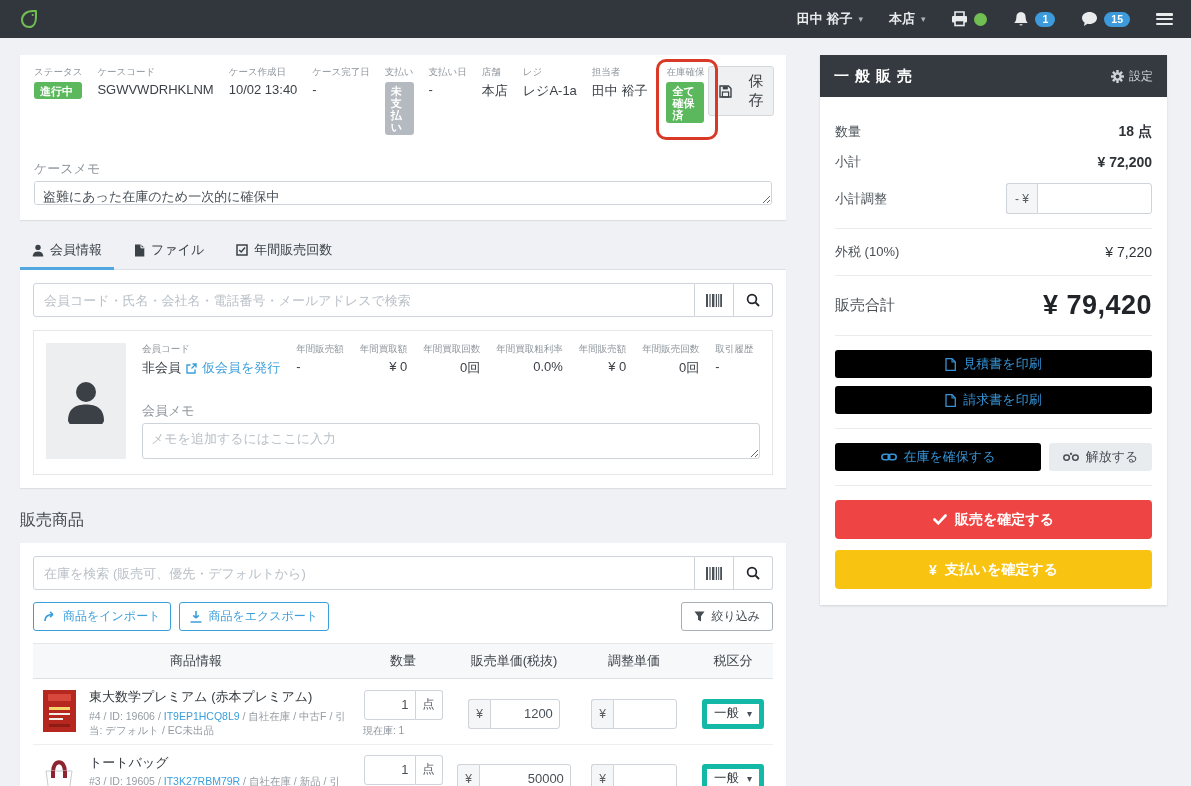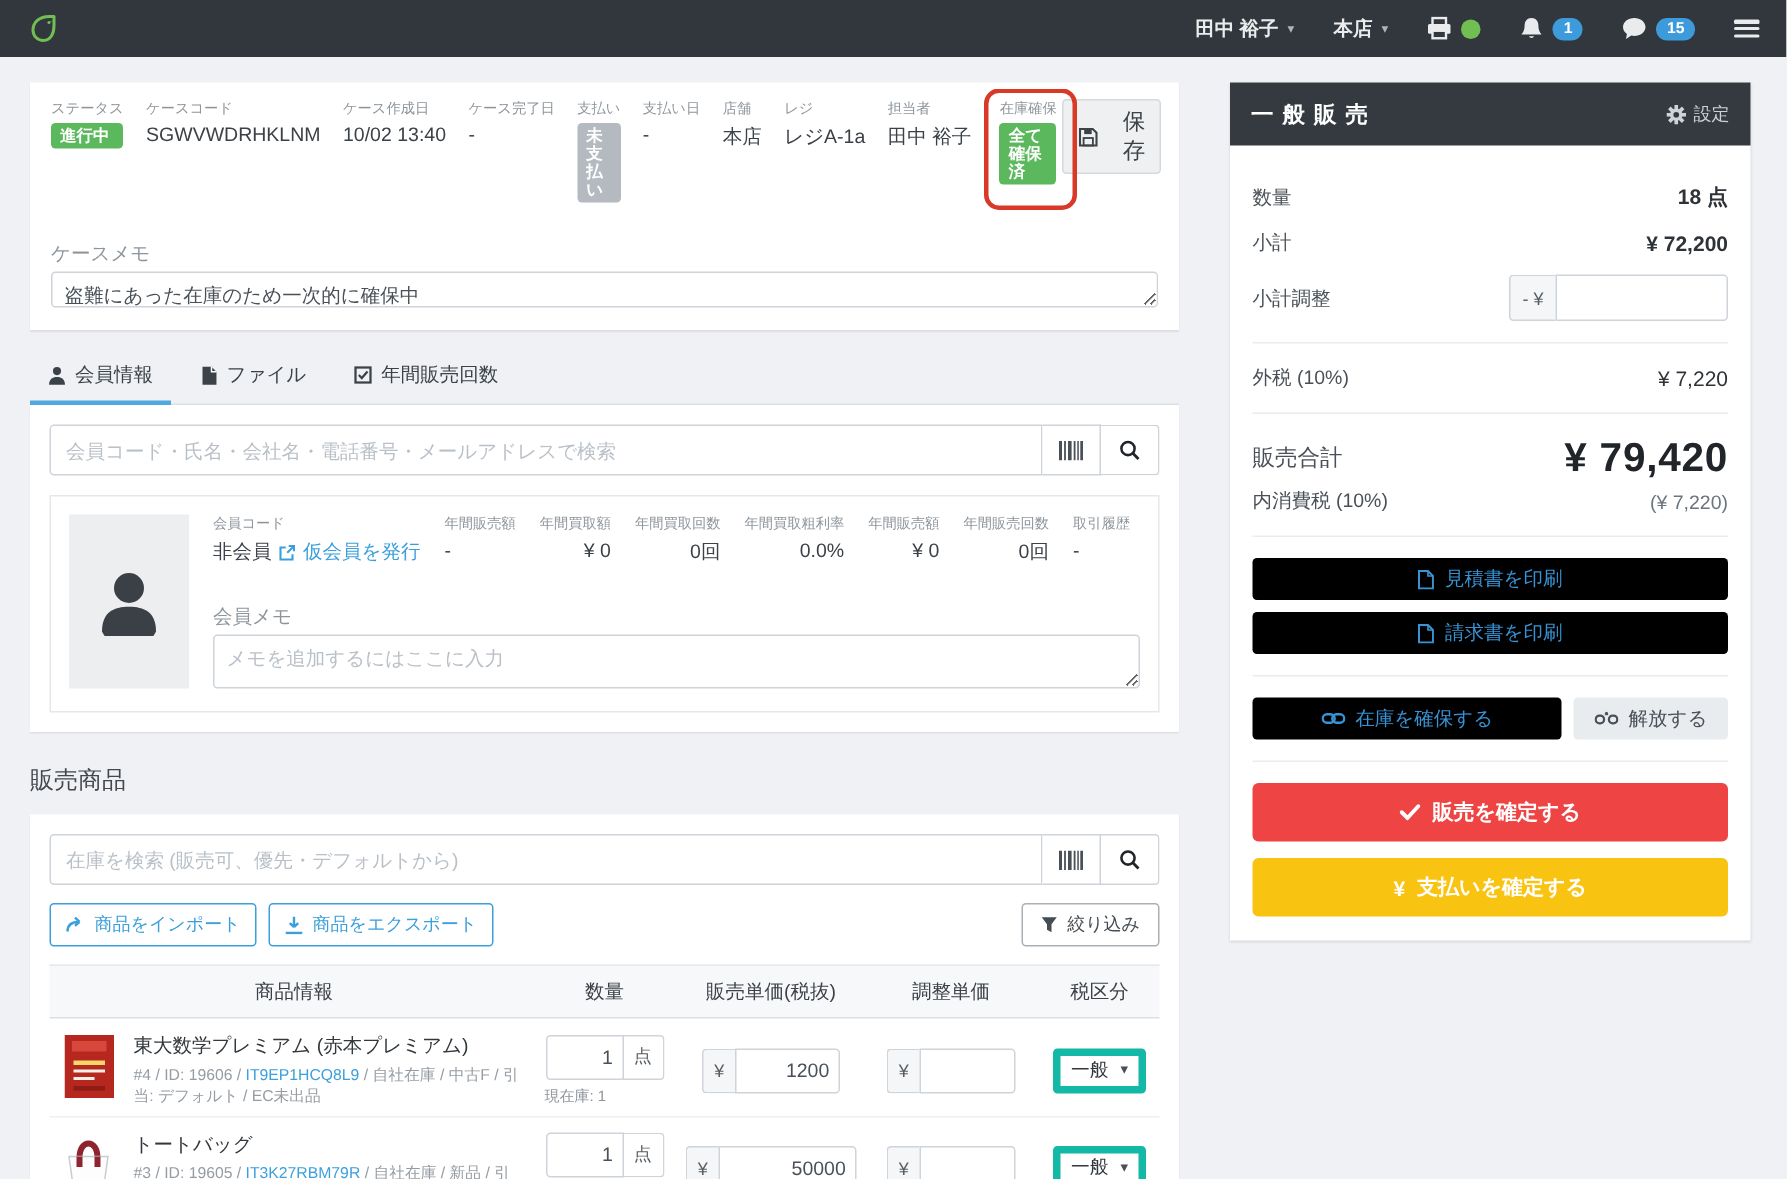--- a/index.html
+++ b/index.html
@@ -571,24 +571,20 @@
     <hr class="divider">
     <div class="srow">
       <span class="slabel">外税 (10%)</span>
       <span class="sval" style="font-weight:normal">¥ 7,220</span>
     </div>
     <hr class="divider">
     <div class="srow total-row" style="margin-bottom:4px">
       <span class="slabel">販売合計</span>
       <span class="total-val">¥ 79,420</span>
     </div>
-    <div class="srow" style="margin-top:2px">
-      <span class="slabel">内消費税 (10%)</span>
-      <span class="muted-val">(¥ 7,220)</span>
-    </div>
     <hr class="divider">
 
     <button class="btn-lblue">
       <span>
         <svg width="11" height="13" viewBox="0 0 11 13">
             <path d="M1 0.7 H7 L10.3 4 V12.3 H1 Z" fill="none" stroke="#3793d5" stroke-width="1.3"></path>
             <path d="M7 0.7 V4 H10.3" fill="none" stroke="#3793d5" stroke-width="1.1"></path>
           </svg>
       </span>
       <span>見積書を印刷</span>

